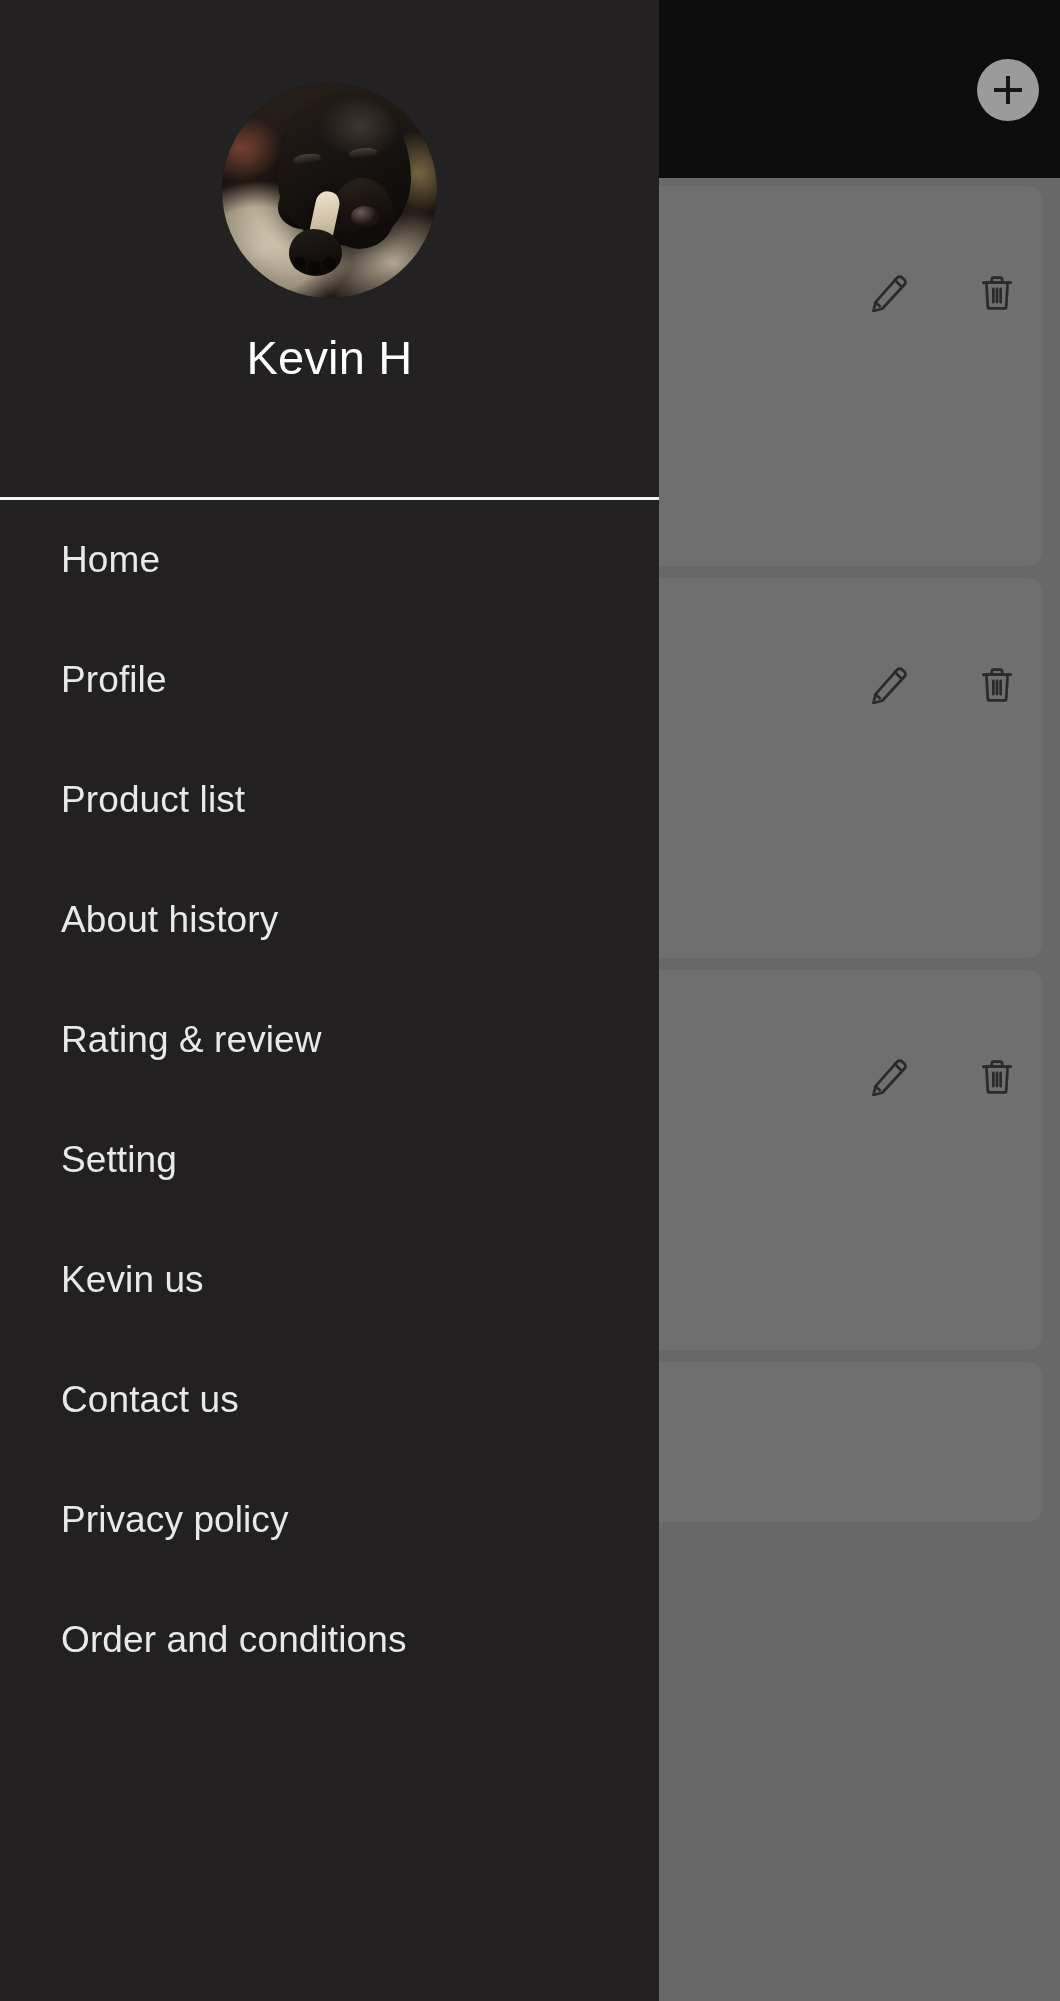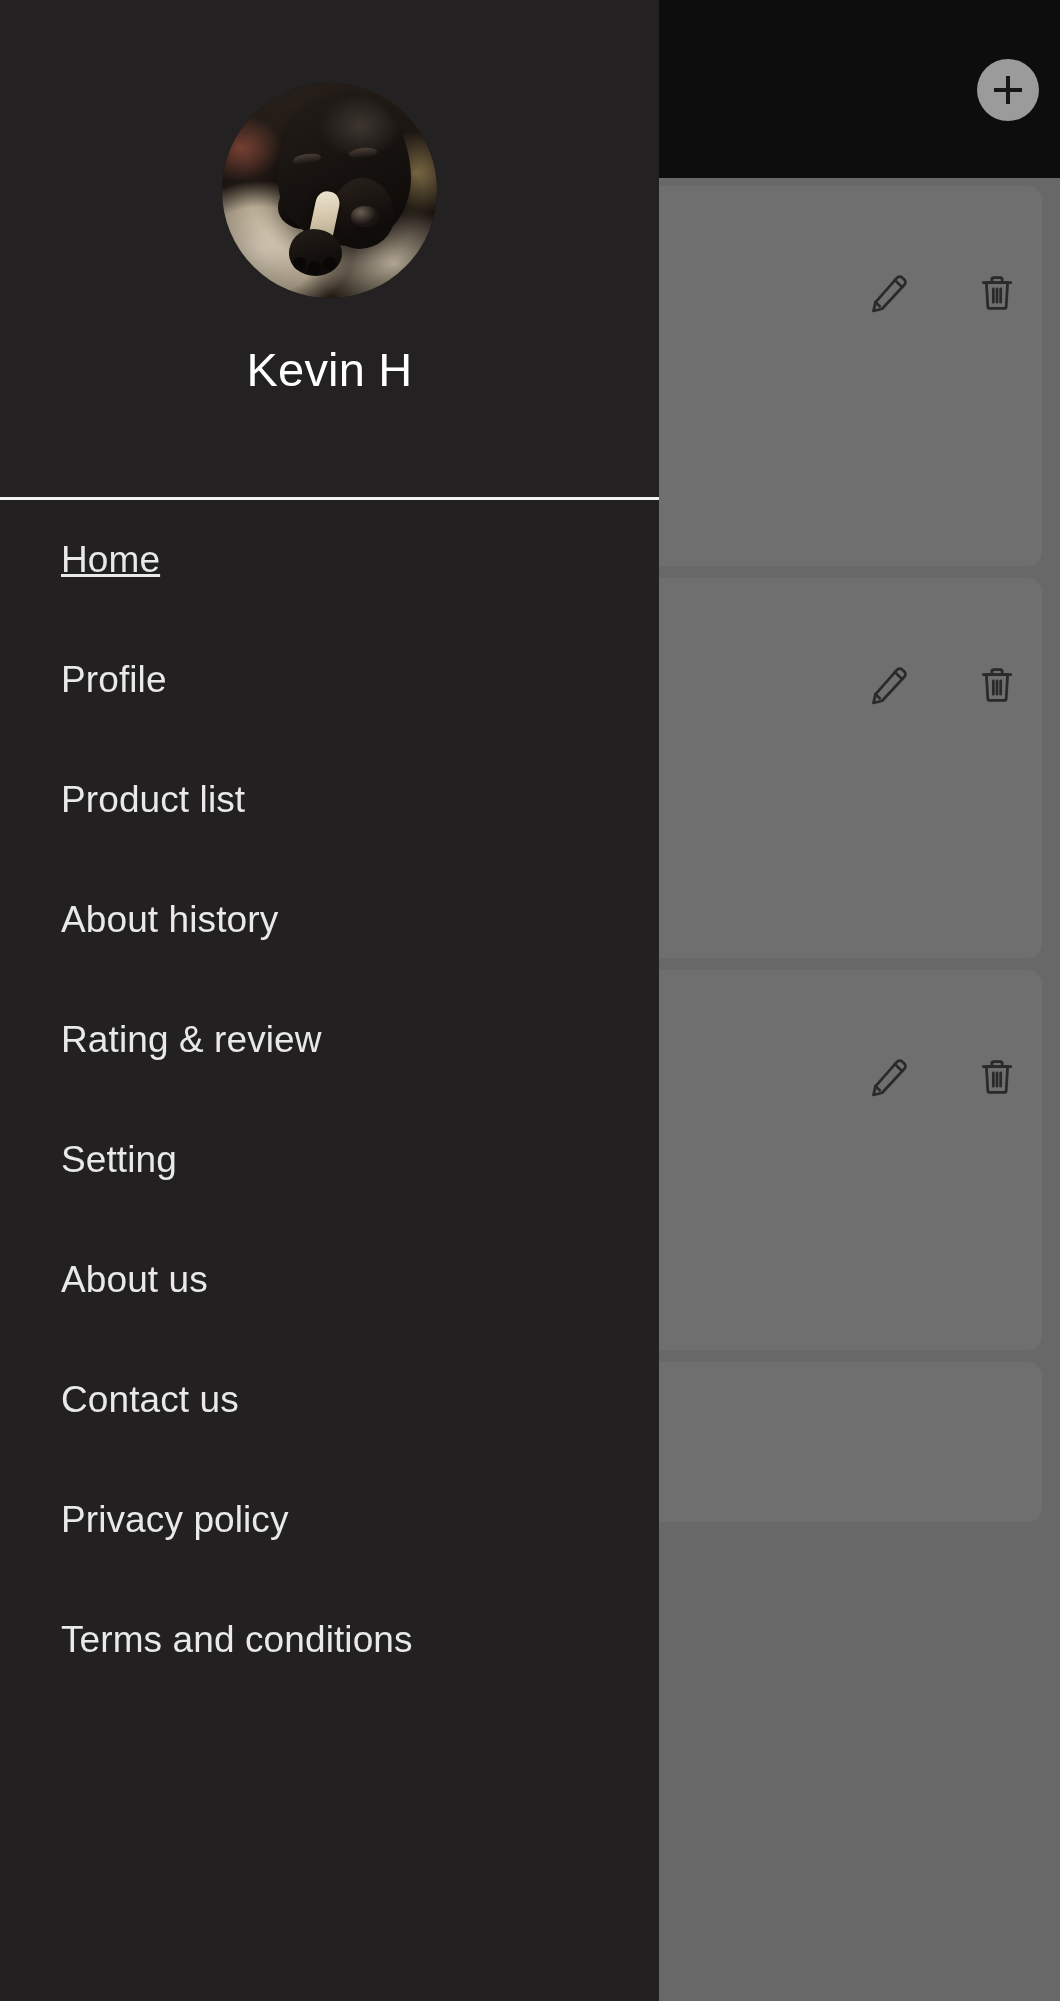--- a/index.html
+++ b/index.html
@@ -120,39 +120,39 @@
   }
   .avatar .photo .t1{ left:33%; top:81%; }
   .avatar .photo .t2{ left:40%; top:83%; }
   .avatar .photo .t3{ left:47%; top:81%; }
   .avatar .photo .vig{
     position:absolute; inset:0;
     background:radial-gradient(circle at 50% 45%, rgba(0,0,0,0) 52%, rgba(0,0,0,.45) 100%);
   }
 
   .profile-name{
-    margin-top:48px;
+    margin-top:36px;
     font-size:47px; font-weight:400; color:#ffffff; letter-spacing:.2px;
     line-height:1;
   }
 
   .drawer-divider{
     position:absolute; left:0; top:497px; width:659px; height:3px;
     background:#f2f2f2;
   }
 
   .menu{
     position:absolute; left:0; top:500px; width:659px;
   }
   .menu-item{
     height:120px; display:flex; align-items:center;
     padding-left:61px;
     font-size:37px; font-weight:400; color:#e9e9e9; letter-spacing:.1px;
   }
-  .menu-item:first-child{ height:120px; padding-top:0;text-decoration:underline; }
+  .menu-item:first-child{ height:120px; padding-top:0; }
 </style>
 </head>
 <body>
 
 <div id="root">
 
   <div class="app-layer">
 
     <div class="app-topbar">
       <div class="fab">
@@ -281,28 +281,28 @@
       <div class="menu-item">
         <span>About history</span>
       </div>
       <div class="menu-item">
         <span>Rating &amp; review</span>
       </div>
       <div class="menu-item">
         <span>Setting</span>
       </div>
       <div class="menu-item">
-        <span>About us</span>
+        <span>Kevin us</span>
       </div>
       <div class="menu-item">
         <span>Contact us</span>
       </div>
       <div class="menu-item">
         <span>Privacy policy</span>
       </div>
       <div class="menu-item">
-        <span>Terms and conditions</span>
+        <span>Order and conditions</span>
       </div>
     </nav>
 
   </div>
 
 </div>
 
 </body></html>

